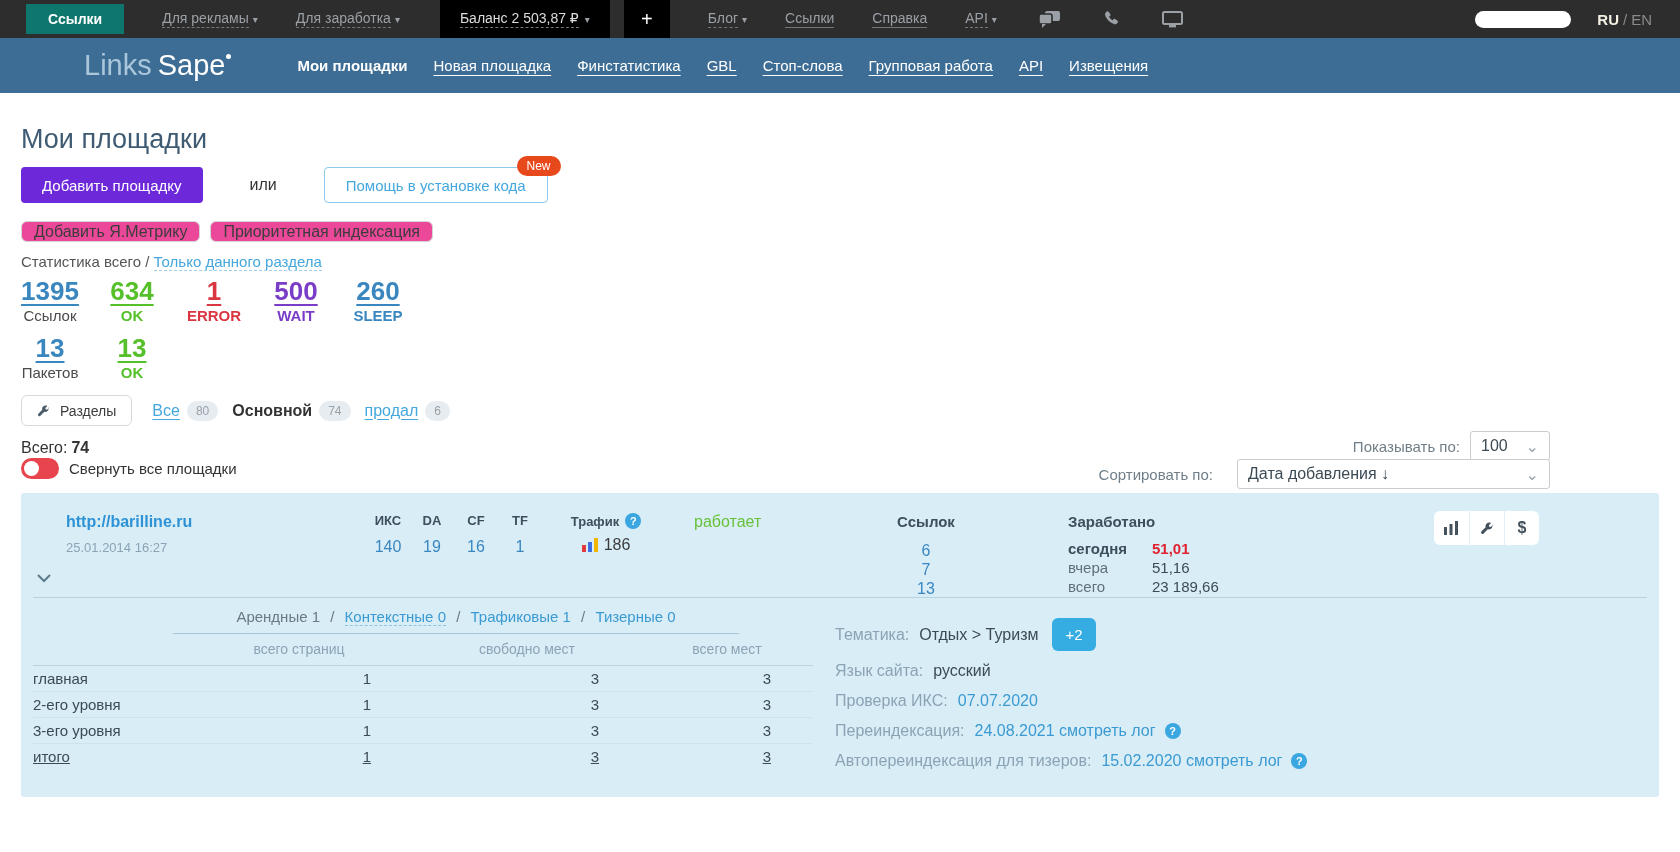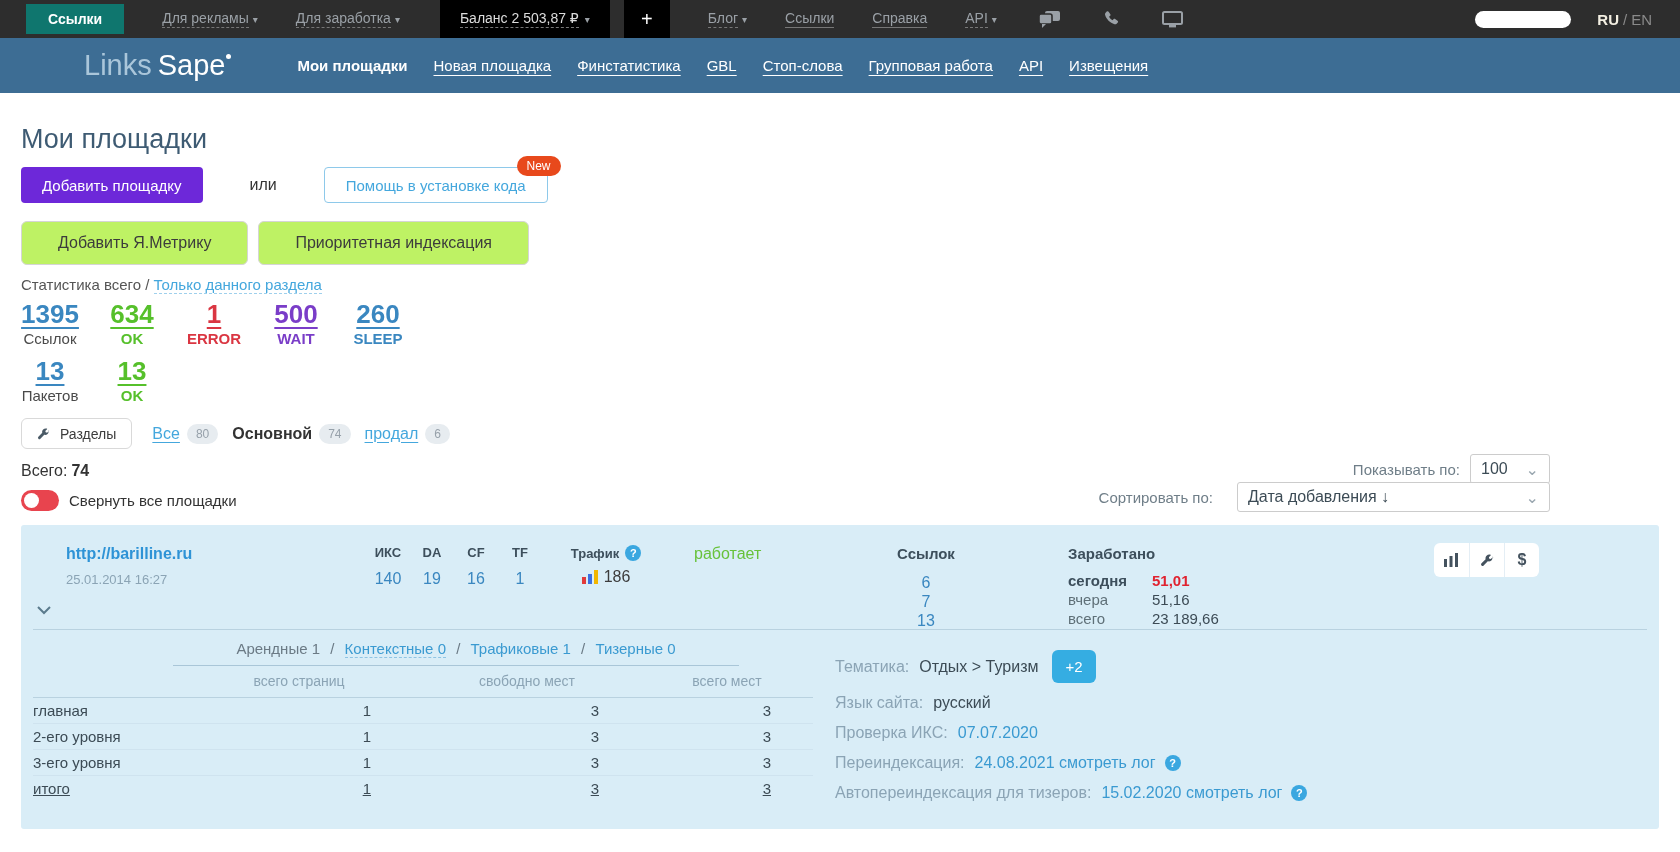--- a/index.html
+++ b/index.html
@@ -37,21 +37,21 @@
   .nav-link.active { text-decoration:none; font-weight:bold; }
   
   .main { padding:0 21px; position:relative; }
   .page-title { font-size:27px; color:#3e5b73; font-weight:normal; margin:30px 0 0 0; line-height:32px; }
   .actions1 { margin-top:12px; display:flex; align-items:center; }
   .btn-primary { background:#6d28d9; color:#fff; border:none; border-radius:4px; font-size:15px; padding:0 21px; height:36px; cursor:pointer; font-family:inherit; }
   .or-label { margin:0 47px; font-size:16px; color:#333; }
   .btn-help { position:relative; background:#fff; border:1px solid #8ec9ea; border-radius:4px; color:#44a7dd; font-size:15px; height:36px; padding:0 21px; cursor:pointer; font-family:inherit; }
   .new-badge { position:absolute; top:-12px; right:-14px; background:#e8491c; color:#fff; font-size:12px; padding:3px 10px; border-radius:11px; }
   .actions2 { margin-top:18px; display:flex; gap:10px; }
-  .btn-secondary { background:#bef264; border:1px solid #d5d5d5; border-radius:6px; color:#3c3c3c; font-size:16px; height:44px; padding:0 36px; cursor:pointer; font-family:inherit; }
+  .btn-secondary { background:#ec4899; border:1px solid #d5d5d5; border-radius:6px; color:#3c3c3c; font-size:16px; height:21px; padding:0 12px; cursor:pointer; font-family:inherit; }
   .stats-caption { margin-top:11px; font-size:15px; color:#555; }
   .stats-caption .cap-link { color:#44a7dd; border-bottom:1px dashed #9fd0ec; cursor:pointer; }
   .stats-row { display:flex; margin-top:8px; }
   .stat { min-width:58px; margin-right:24px; text-align:center; }
   .stat .num { font-size:26px; font-weight:bold; text-decoration:underline; text-underline-offset:4px; display:inline-block; cursor:pointer; line-height:26px; }
   .stat .slbl { font-size:15px; margin-top:3px; line-height:18px; }
   .c-blue { color:#3a87c0; }
   .c-green { color:#56c02b; }
   .c-red { color:#da3642; }
   .c-purple { color:#7a3dc8; }
@@ -59,21 +59,21 @@
   .lbl-bold { font-weight:bold; }
   .sections-row { margin-top:13px; display:flex; align-items:center; height:31px; }
   .btn-sections { display:flex; align-items:center; gap:9px; background:#fff; border:1px solid #d9d9d9; border-radius:6px; height:31px; padding:0 15px; font-size:14px; color:#3c3c3c; cursor:pointer; font-family:inherit; }
   .filter-group { margin-left:20px; display:flex; align-items:center; font-size:16px; }
   .f-link { color:#44a7dd; text-decoration:underline; text-underline-offset:3px; cursor:pointer; }
   .f-active { color:#333; font-weight:bold; cursor:pointer; }
   .count-badge { background:#e7ecf0; color:#97a1aa; border-radius:11px; padding:3px 9px; font-size:12px; margin:0 14px 0 7px; }
   .list-head { position:relative; margin-top:13px; }
   .total-row { font-size:16px; color:#333; height:18px; }
   .total-row b { margin-left:4px; }
-  .collapse-row { margin-top:9px; display:flex; align-items:center; gap:10px; font-size:15px; color:#333; height:22px; }
+  .collapse-row { display:flex; align-items:center; gap:10px; font-size:15px; color:#333; height:22px; }
   .switch { width:38px; height:21px; background:#e8444e; border-radius:11px; position:relative; cursor:pointer; flex:0 0 auto; }
   .switch .knob { position:absolute; left:3px; top:3px; width:15px; height:15px; border-radius:50%; background:#fff; }
   .show-per { position:absolute; top:-8px; right:109px; display:flex; align-items:center; gap:10px; font-size:15px; color:#6f7e88; }
   .sort-per { position:absolute; top:20px; right:109px; display:flex; align-items:center; gap:24px; font-size:15px; color:#6f7e88; }
   .sel { display:flex; align-items:center; justify-content:space-between; background:#fff; border:1px solid #ccc; border-radius:3px; height:30px; padding:0 10px; color:#3c4b55; font-size:16px; cursor:pointer; }
   .sel-show { width:80px; }
   .sel-sort { width:313px; }
   .sel .chev { color:#9aa7b0; }
   
   .card { margin-top:14px; background:#d9edf7; border-radius:3px; position:relative; padding-bottom:18px; }

